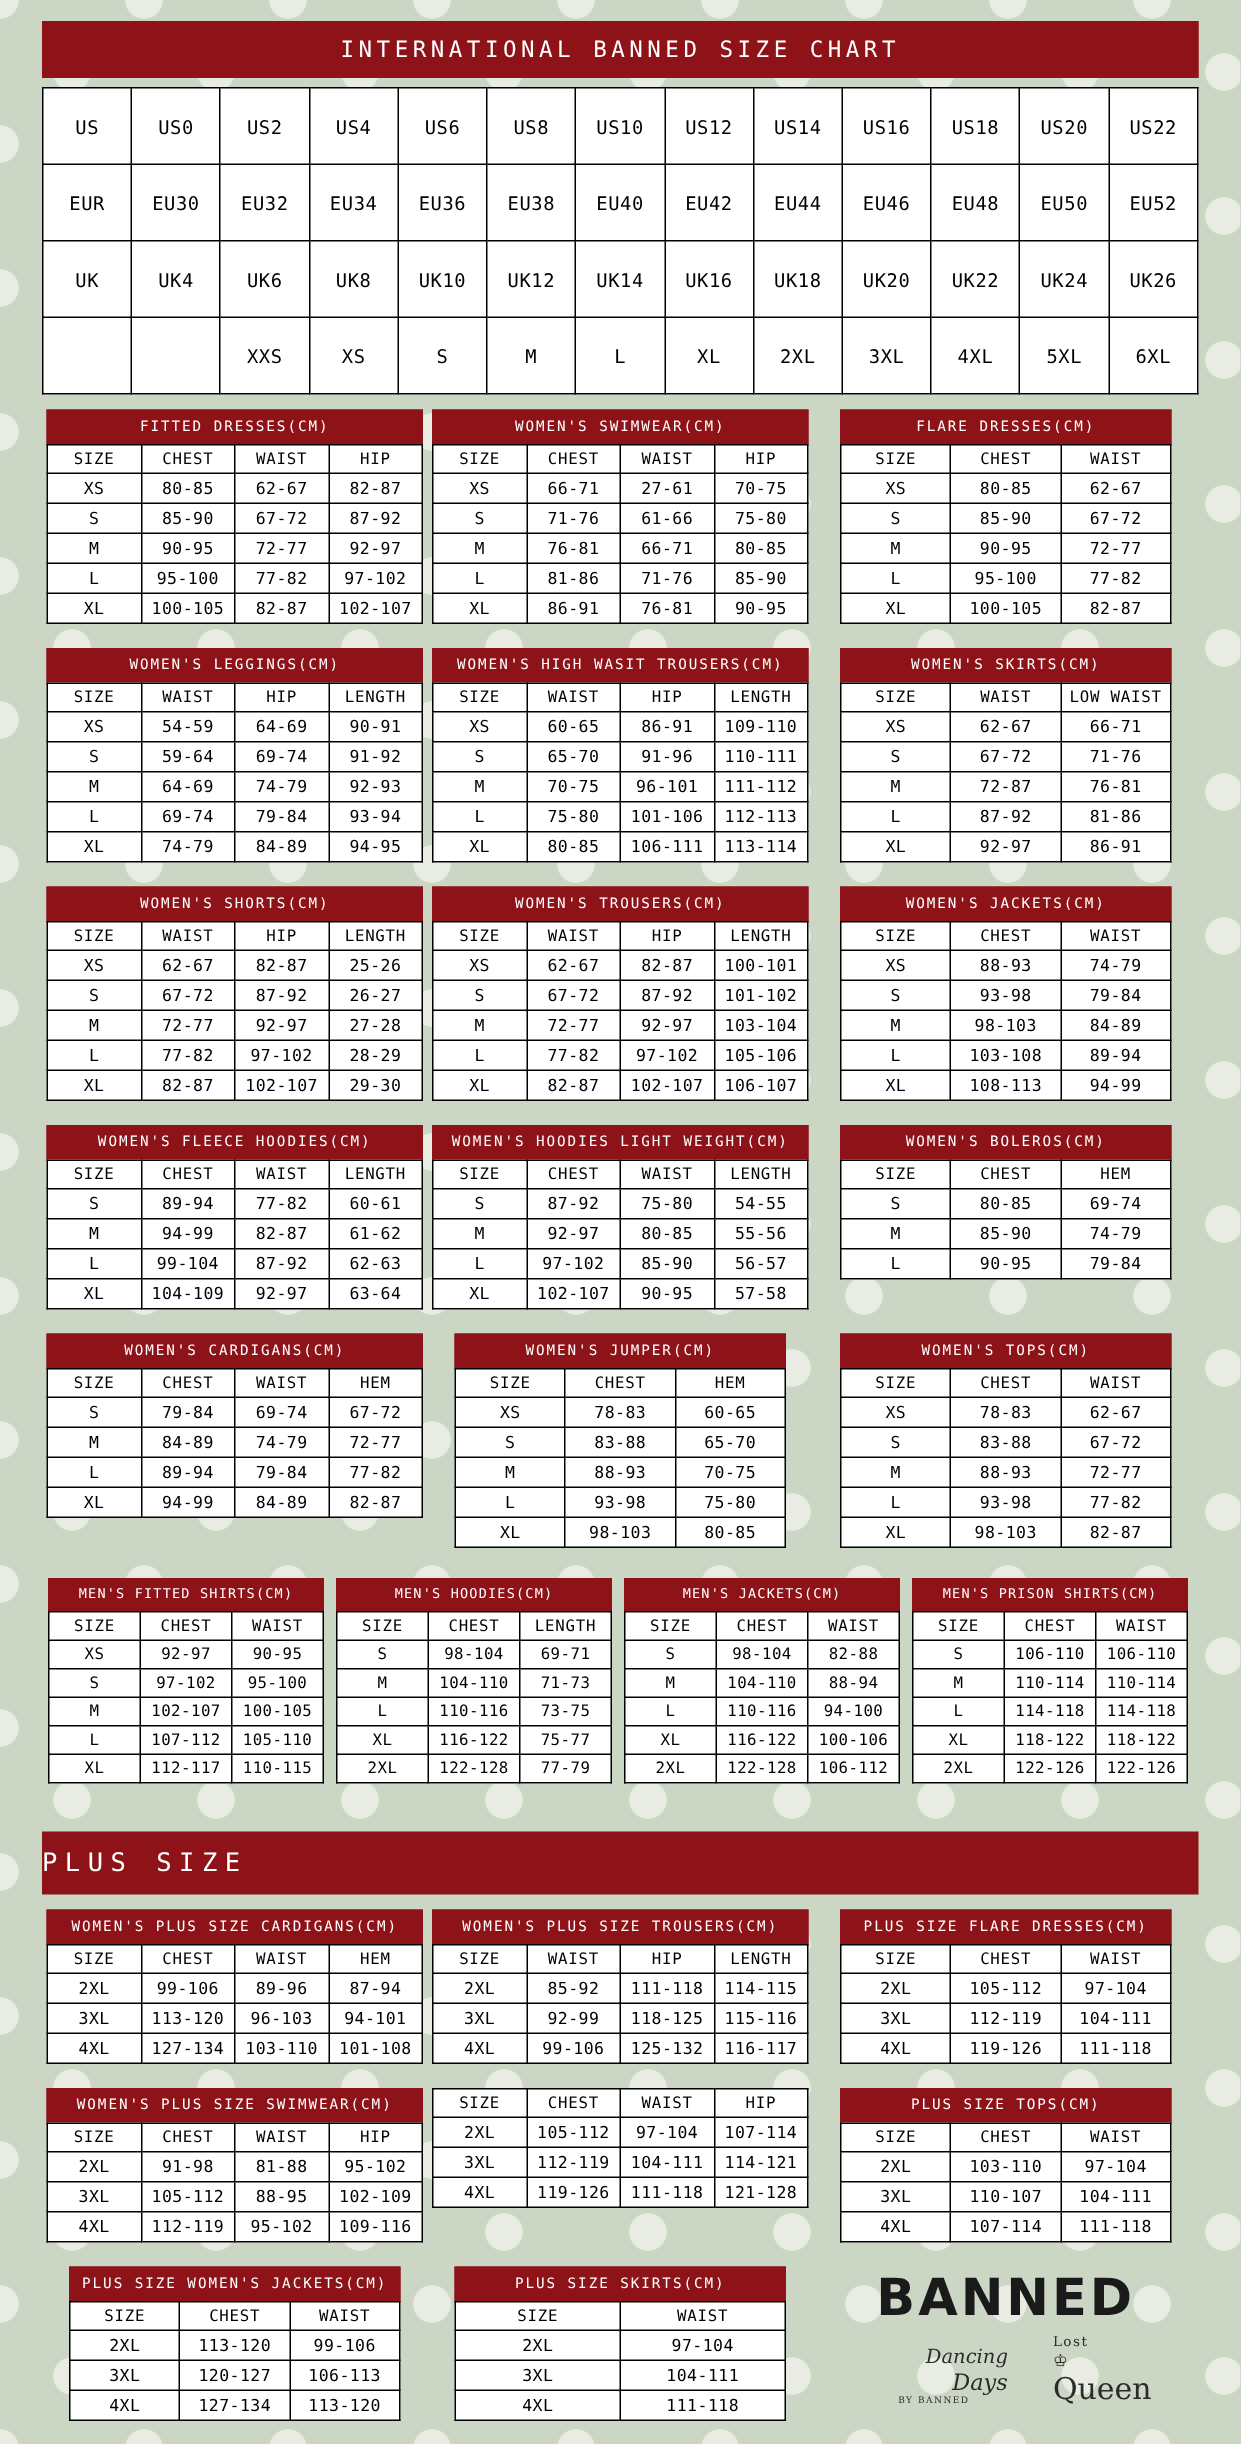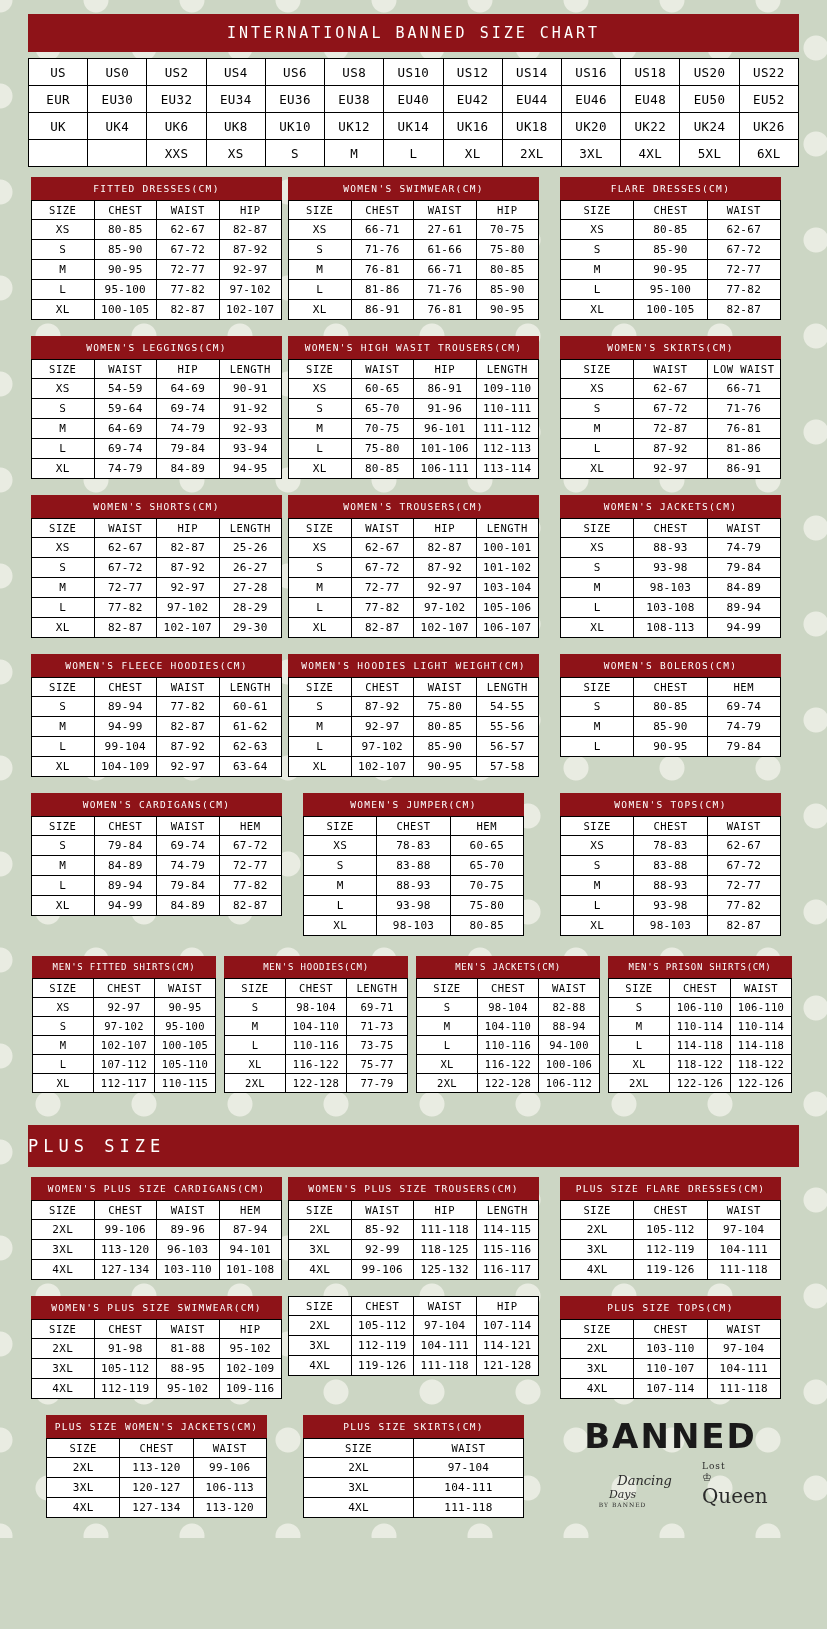--- a/index.html
+++ b/index.html
@@ -48,21 +48,21 @@
     border-collapse:collapse;
     margin:0 28px;
     width:771px;
     background:#fff;
     table-layout:fixed;
   }
   table.intl td{
     border:1px solid #000;
     text-align:center;
     font-size:12.5px;
-    padding:4px 0;
+    padding:16px 0;
     height:18px;
     background:#fff;
     letter-spacing:0.4px;
   }
   table.intl td.blank{background:#fff;}
 
   
   .grid{
     display:flex;
     flex-wrap:wrap;
@@ -150,21 +150,21 @@
     gap:18px;
     margin-top:8px;
     align-items:flex-end;
   }
   .dd-logo{
     text-align:center;
     color:#2b2b2b;
     font-family:"DejaVu Serif", serif;
   }
   .dd-logo .l1{font-size:13px;font-style:italic;margin-left:44px;}
-  .dd-logo .l2{font-size:11px;font-style:italic;}
+  .dd-logo .l2{font-size:15px;font-style:italic;text-align:right;}
   .dd-logo .l3{font-size:6px;letter-spacing:1px;}
   .lq-logo{
     color:#2b2b2b;
     font-family:"DejaVu Serif", serif;
     margin-left:12px;
   }
   .lq-logo .l1{font-size:9px;letter-spacing:1px;}
   .lq-logo .l2{font-size:20px;}
   .crown{font-size:11px;}
 </style>

